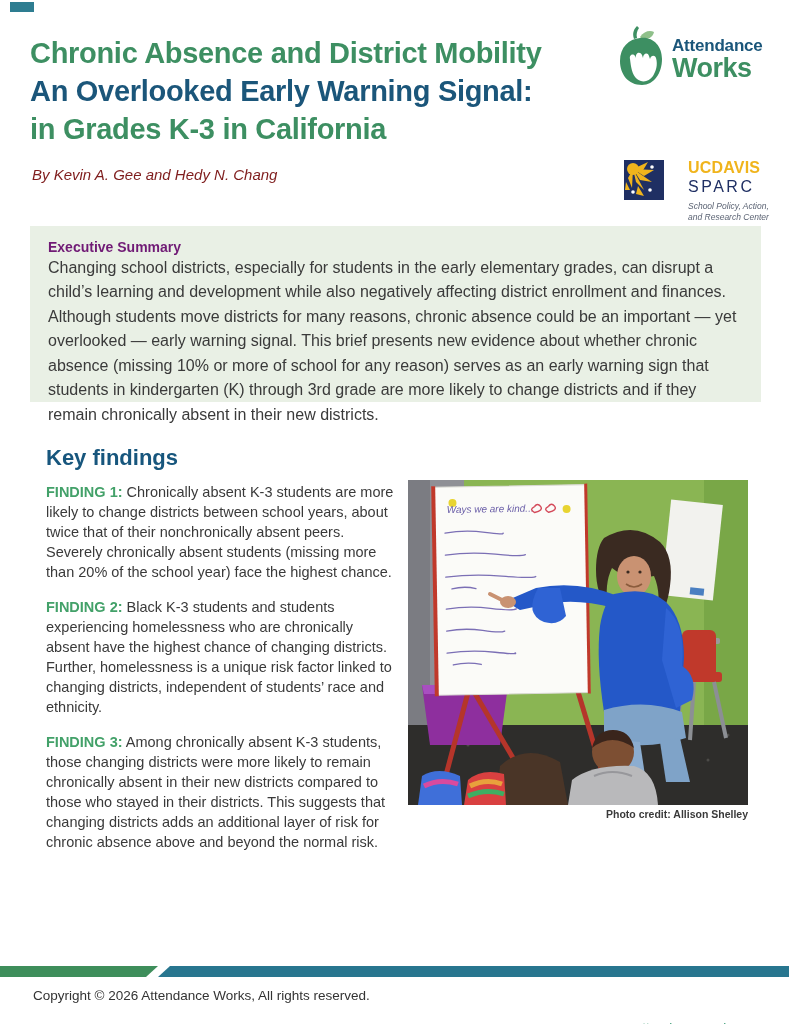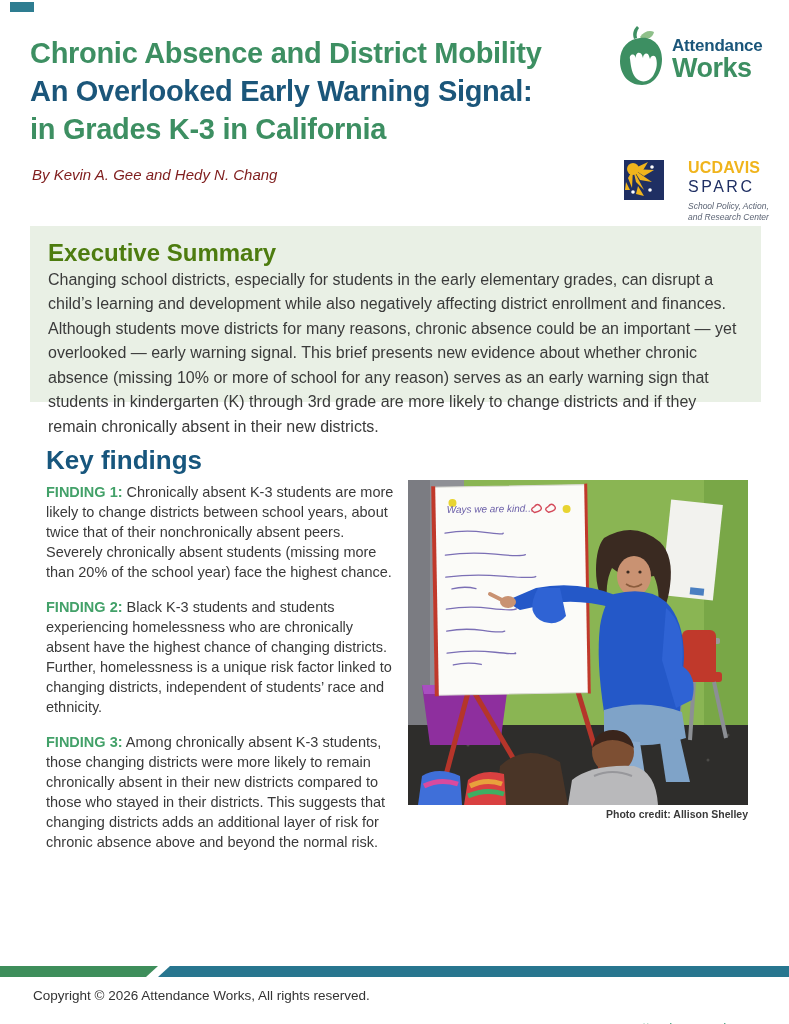--- a/index.html
+++ b/index.html
@@ -25,25 +25,25 @@
   .ucd-logo { position:absolute; left:624px; top:112px; display:flex; gap:24px;margin-top:48px; }
   .ucd-text { line-height:1.05; }
   .ucd-row1 { font-size:16px; font-weight:bold; letter-spacing:0.2px; }
   .ucd-uc { color:#f0b41c; }
   .ucd-davis { color:#f0b41c; }
   .ucd-sparc { font-size:16px; color:#1f2f63; letter-spacing:2.5px; margin-top:2px; font-weight:normal; }
   .ucd-tagline { font-size:8.5px; color:#5c6474; margin-top:5px; line-height:1.35;font-style:italic; }
 
   
   .exec-box { position:absolute; left:30px; top:226px; width:731px; height:176px; background:#e9f0e5; padding:13px 20px 0 18px; }
-  .exec-heading { font-size:24px; font-weight:bold; color:#4d7c0f; }
+  .exec-heading { font-size:14px; font-weight:bold; color:#701a75; }
   .exec-body { margin-top:1px; font-size:16px; line-height:1.53; color:#3a3a3a; width:700px; }
 
   
-  .kf-heading { position:absolute; left:46px; top:445px; font-size:26px; font-weight:bold; color:#17567d; }
+  .kf-heading { position:absolute; left:46px; top:445px; font-size:22px; font-weight:bold; color:#17567d; }
   .kf-col { position:absolute; left:46px; top:482px; width:348px; }
   .finding { font-size:14.5px; line-height:20px; color:#3a3a3a; margin-bottom:15px; }
   .finding-label { font-weight:bold; color:#43a169; }
 
   
   .photo { position:absolute; left:408px; top:480px; width:340px; height:325px; overflow:hidden; background:#85b14f; }
   .photo svg { display:block; }
   .photo-credit { position:absolute; left:408px; top:808px; width:340px; text-align:right; font-size:10.5px; font-weight:bold; color:#3a3a3a; }
 
   

